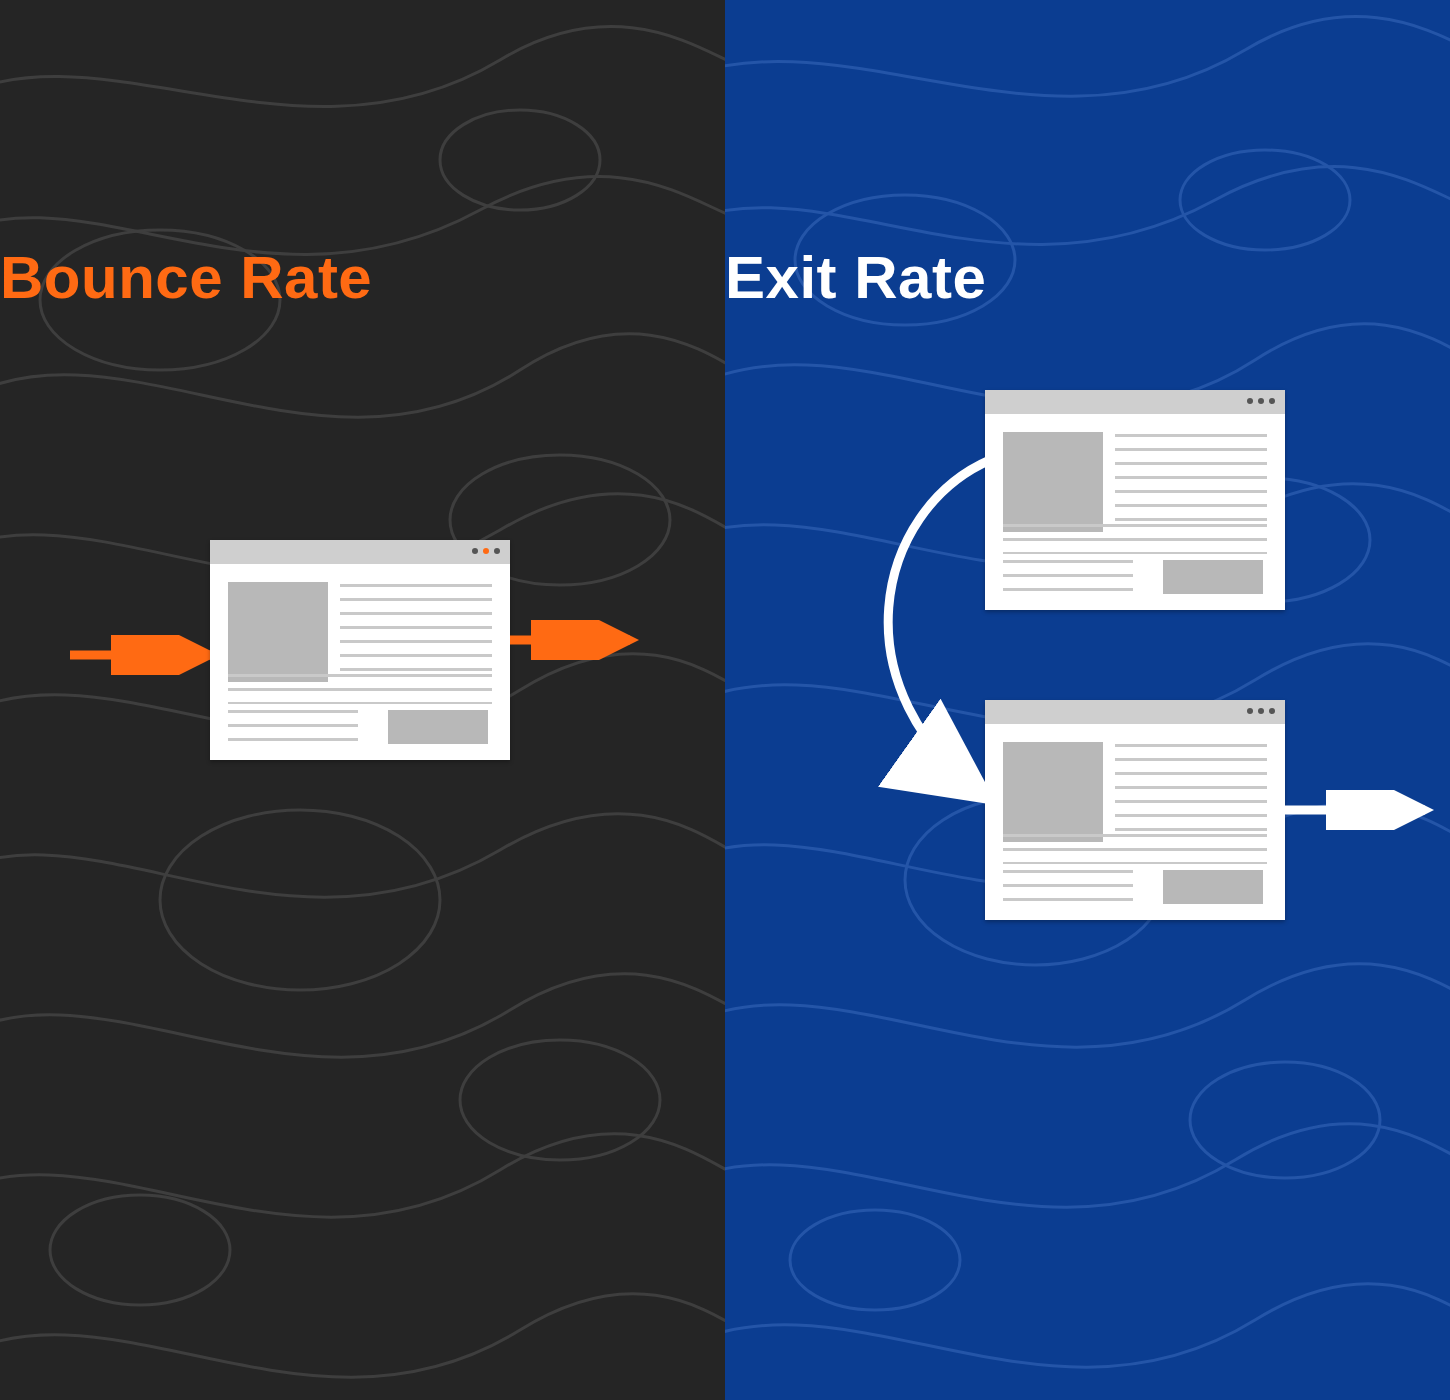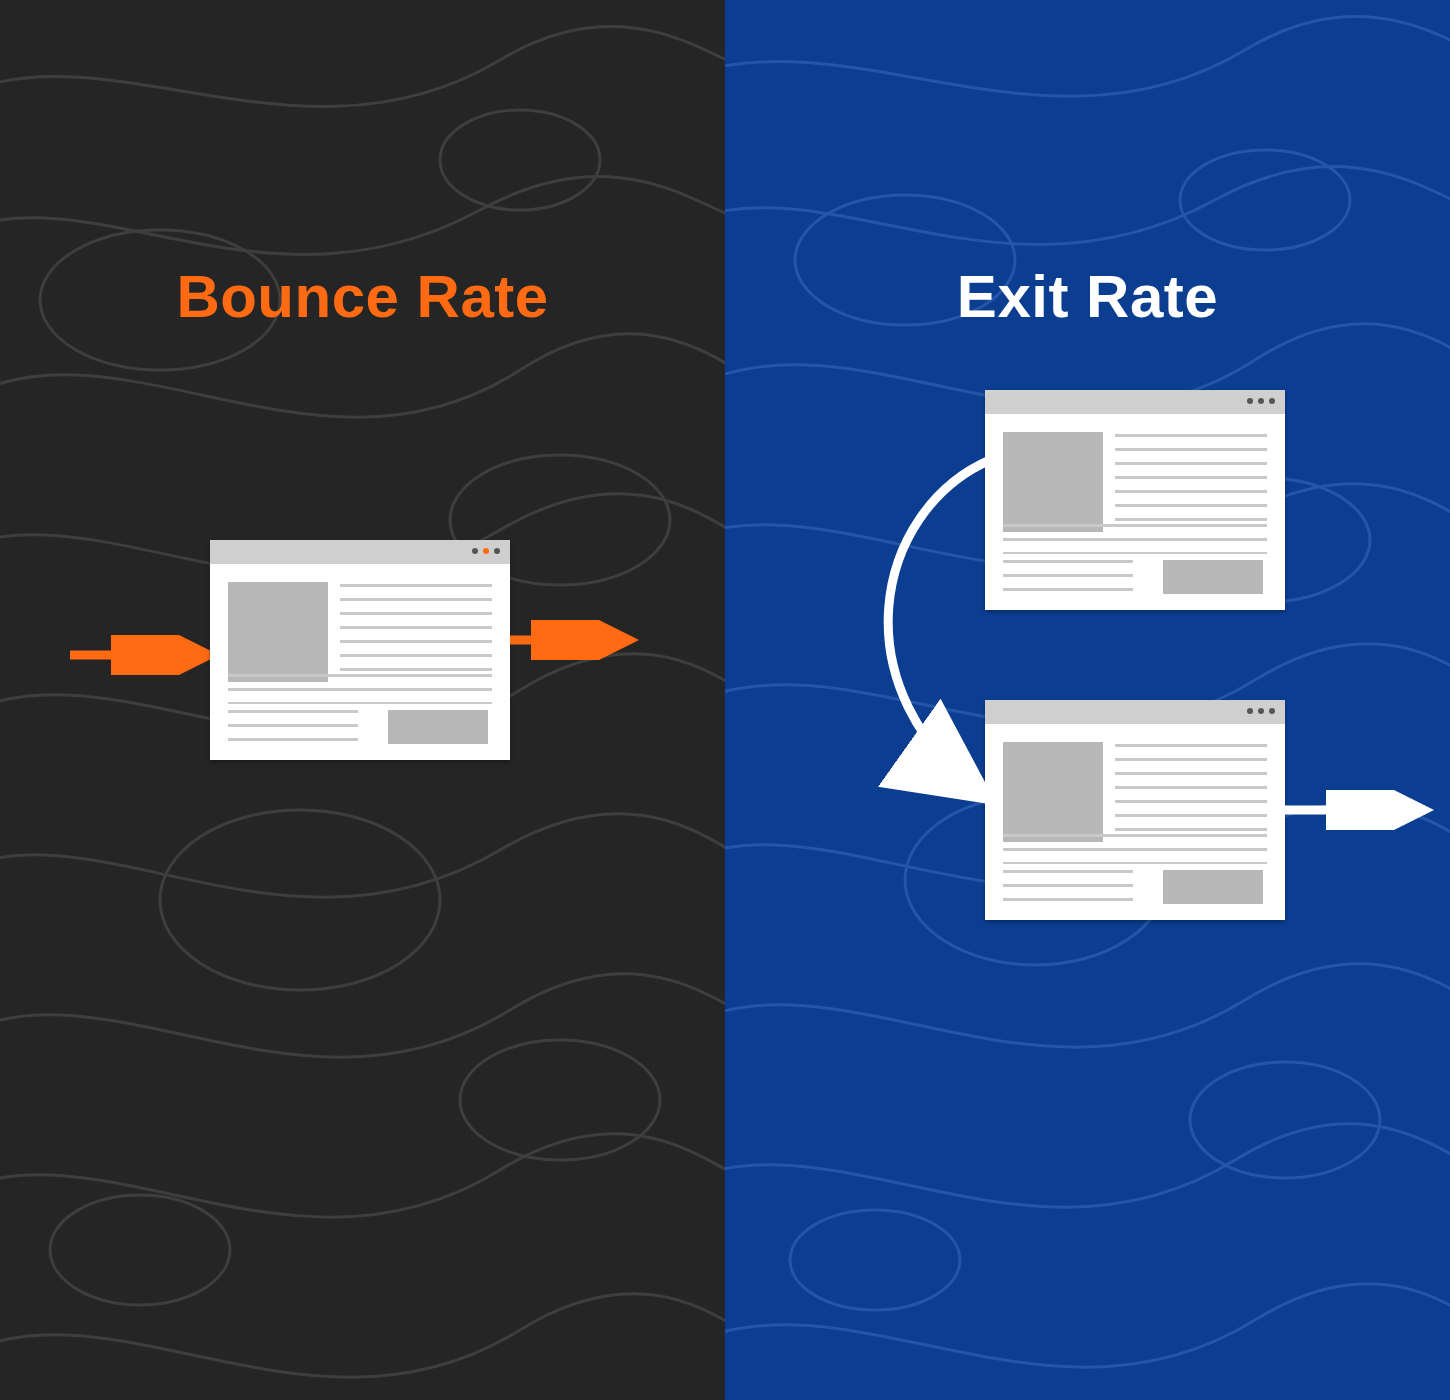--- a/index.html
+++ b/index.html
@@ -23,23 +23,23 @@
   }
   .left { left: 0; background: #252525; }
   .right { left: 50%; background: #0b3d91; }
   .topo {
     position: absolute;
     inset: 0;
     pointer-events: none;
   }
   .title {
     position: absolute;
-    top: 222px;
+    top: 203px;
     width: 100%;
-    text-align: center;
+    text-align: left;
     font-weight: 800;
     font-size: 60px;
     letter-spacing: 0.5px;
   }
   .left .title { color: #ff6a13; }
   .right .title { color: #ffffff; }
   .diagram {
     position: absolute;
     left: 0;
     width: 100%;

